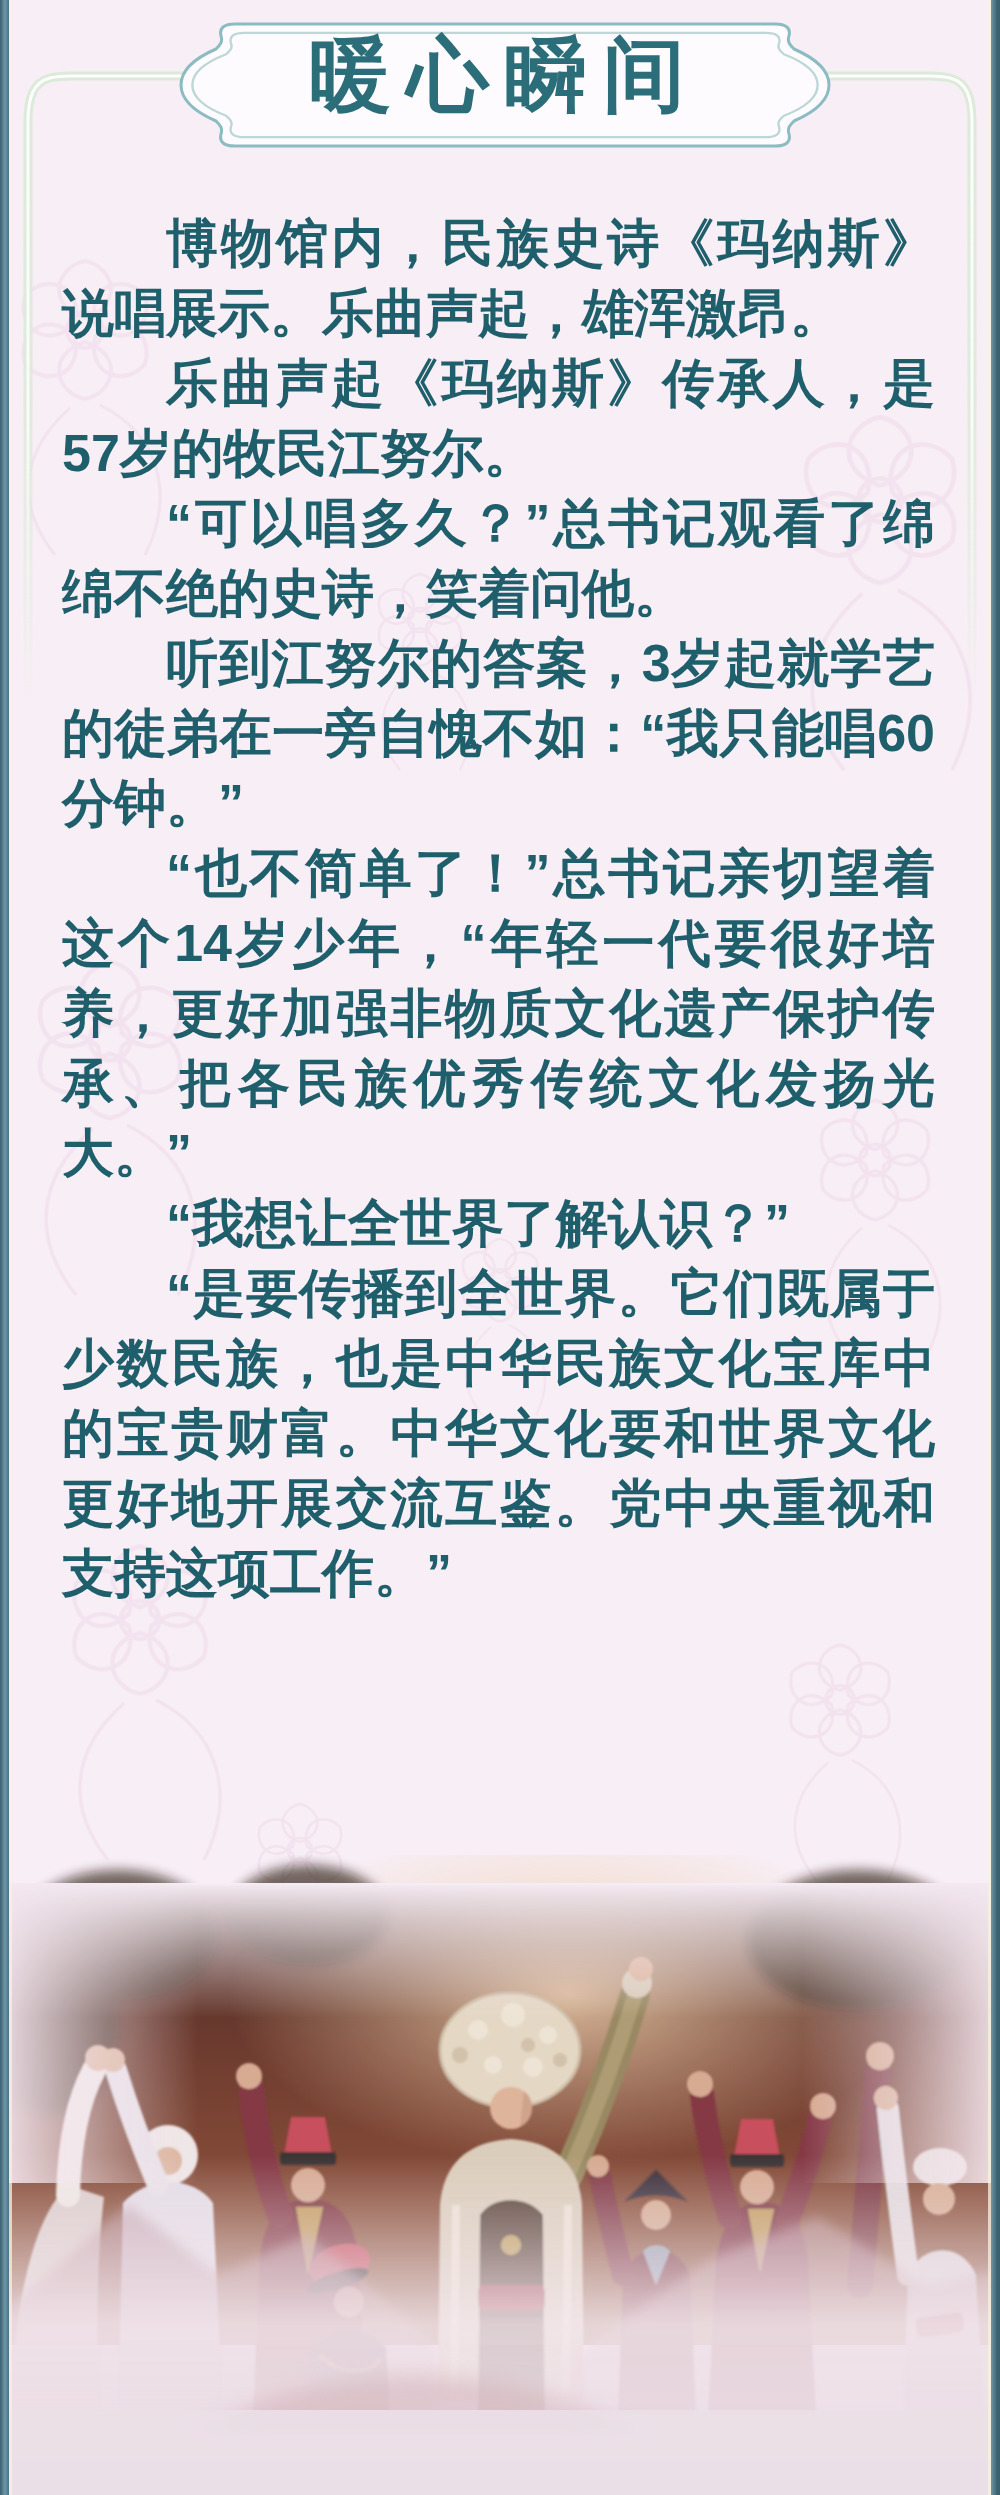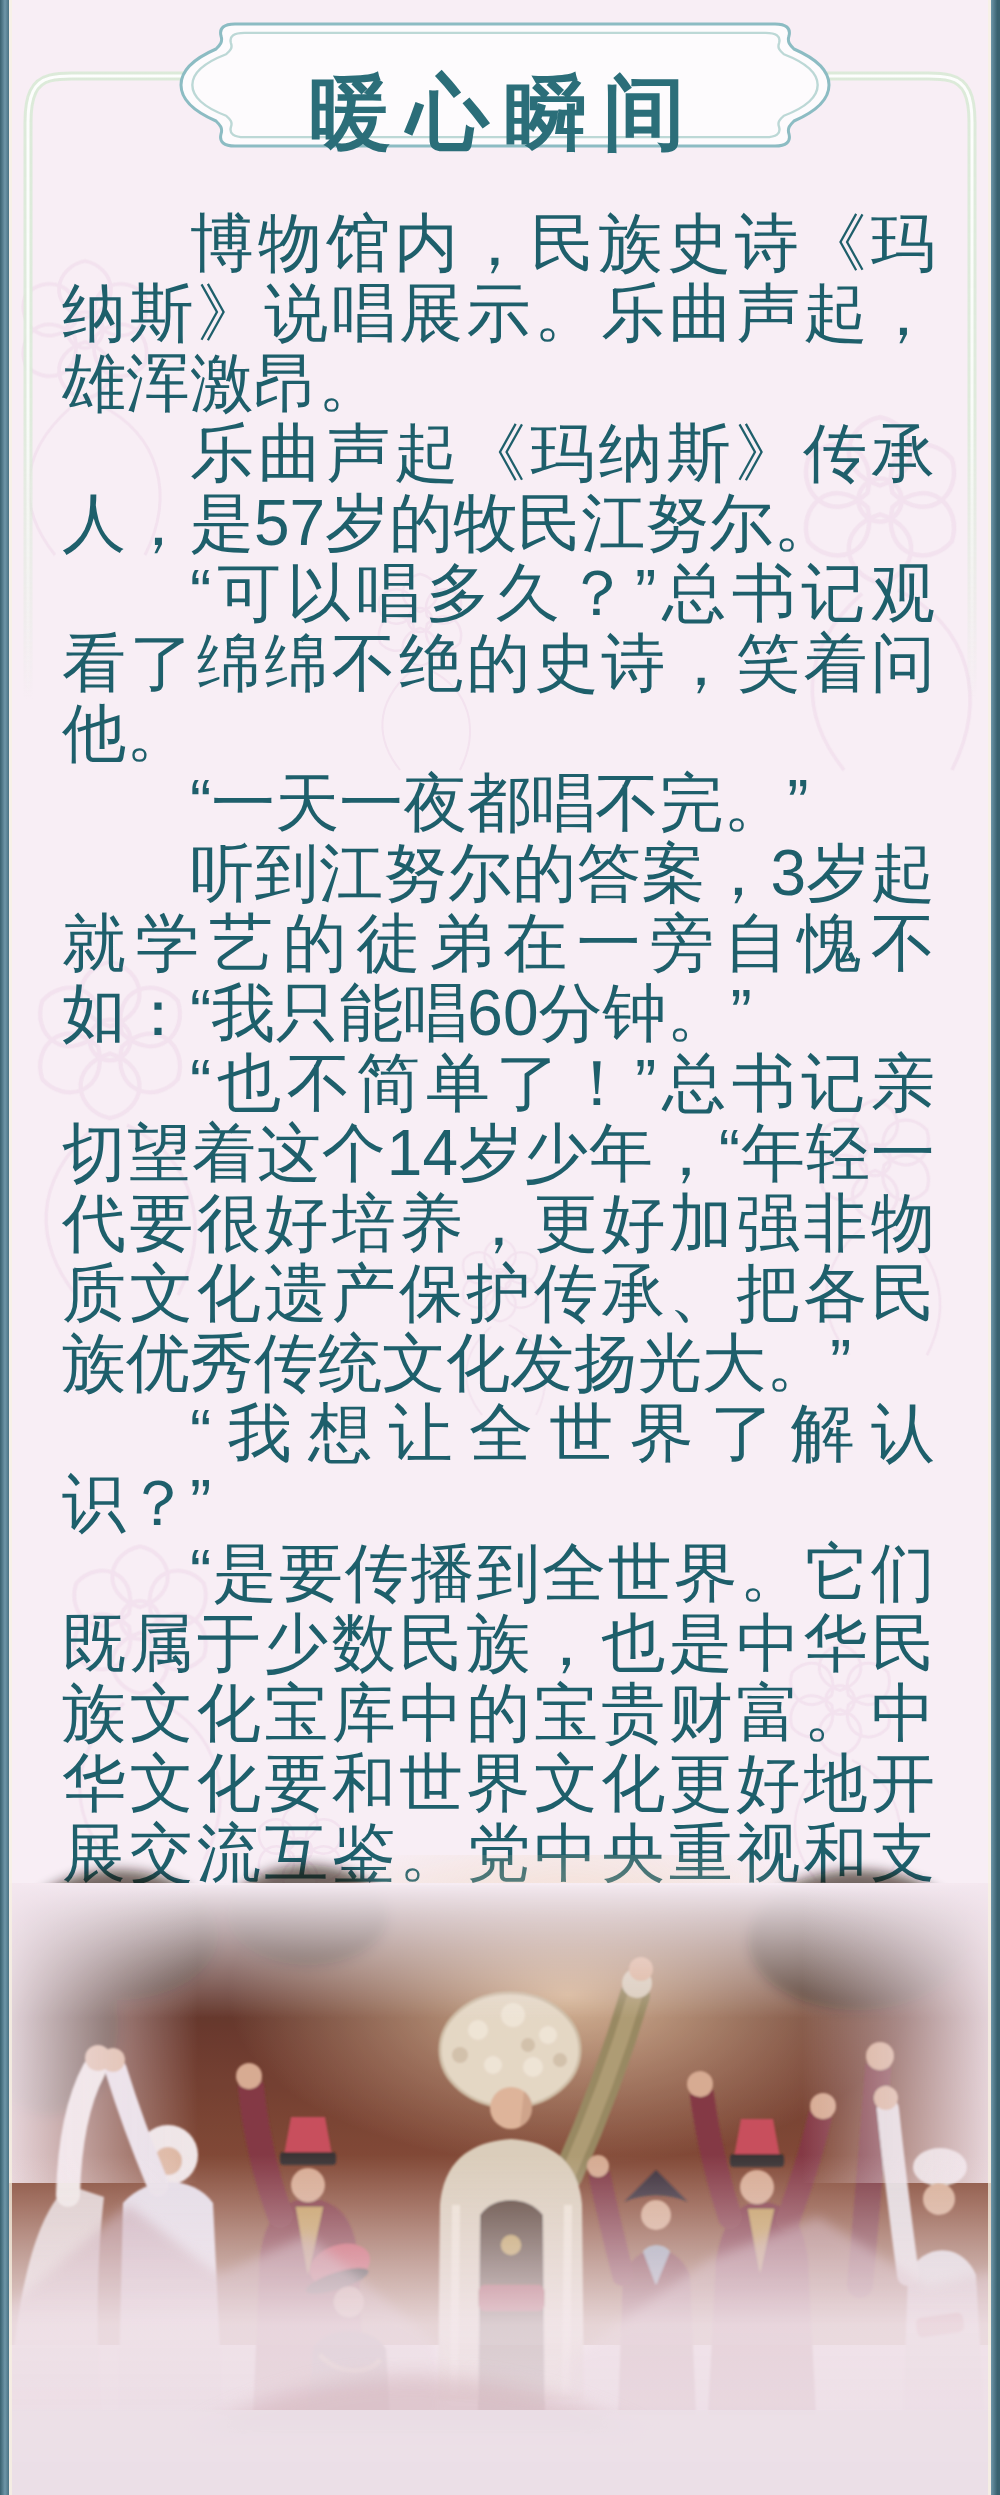--- a/index.html
+++ b/index.html
@@ -22,35 +22,34 @@
   .edge-line.left{left:9px;}
   .edge-line.right{right:9px;}
   
   .frame-svg{position:absolute;left:0;top:0;width:1000px;height:760px;z-index:2;}
   
   .badge{position:absolute;left:170px;top:16px;width:670px;height:138px;z-index:5;}
   .badge svg{position:absolute;inset:0;}
   .badge .title{
     position:absolute;left:0;right:0;top:14px;
     text-align:center;
-    font-family:Liberation Sans, sans-serif;
+    font-family:Liberation Mono, monospace;
     font-size:82px;line-height:104px;
     letter-spacing:16px;
     color:#2b6e79;
     font-weight:600;
-    margin-top:31px;
   }
   
   .article{
     position:absolute;
     left:62px;top:208px;width:873px;
     z-index:6;
     color:#1e5f6b;
-    font-size:64px;line-height:70px;
-    font-weight:400;
+    font-size:52px;line-height:70px;
+    font-weight:700;
     text-align:justify;
     text-justify:inter-ideograph;
   }
   .article p{margin:0;text-indent:2em;}
   
   .photo{position:absolute;left:8px;top:1855px;width:984px;height:640px;z-index:8;}
   .photo svg{display:block;width:984px;height:640px;}
 </style>
 </head>
 <body>
@@ -121,21 +120,20 @@
                C 23 95 11 83 11 69 C 11 55 23 43 46 33
                C 50 29 53 26 51 20 C 49 12 54 8 65 8 Z" transform="translate(335,69) scale(0.965,0.855) translate(-335,-69)" fill="none" stroke="#bcd8d6" stroke-width="2.5"></path>
     </svg>
     <div class="title">暖心瞬间</div>
   </div>
 
   <div class="article">
     <p>博物馆内，民族史诗《玛纳斯》说唱展示。乐曲声起，雄浑激昂。</p>
     <p>乐曲声起《玛纳斯》传承人，是57岁的牧民江努尔。</p>
     <p>“可以唱多久？”总书记观看了绵绵不绝的史诗，笑着问他。</p>
-    <p>“一天一夜都唱不完。”</p>
     <p>听到江努尔的答案，3岁起就学艺的徒弟在一旁自愧不如：“我只能唱60分钟。”</p>
     <p>“也不简单了！”总书记亲切望着这个14岁少年，“年轻一代要很好培养，更好加强非物质文化遗产保护传承、把各民族优秀传统文化发扬光大。”</p>
     <p>“我想让全世界了解认识？”</p>
     <p>“是要传播到全世界。它们既属于少数民族，也是中华民族文化宝库中的宝贵财富。中华文化要和世界文化更好地开展交流互鉴。党中央重视和支持这项工作。”</p>
   </div>
 
   <div class="photo">
     <svg viewBox="0 0 984 640" aria-hidden="true">
       <defs>
         <linearGradient id="bgGrad" x1="0" y1="0" x2="0" y2="1">

